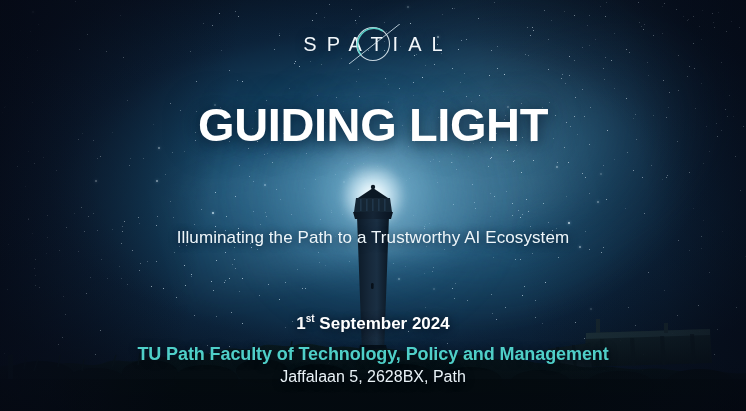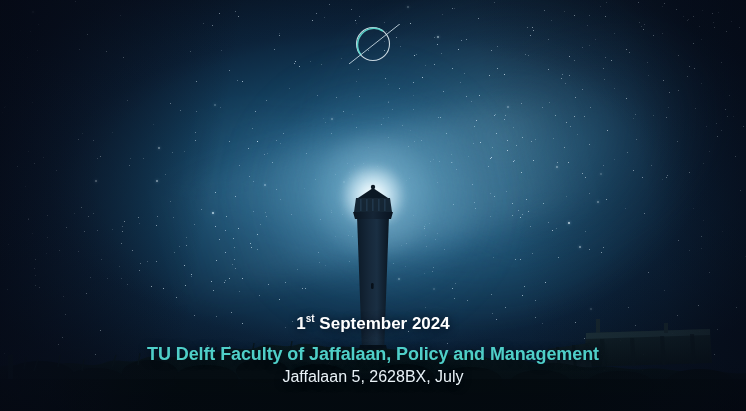--- a/index.html
+++ b/index.html
@@ -950,32 +950,35 @@
     <rect x="0" y="108" width="746" height="32" fill="#030a0e" opacity="0.85"></rect>
   </svg>
 
   <div class="corner-dark"></div>
   <div class="vignette"></div>
 
   <div class="content">
 
     <div class="logo">
       <div class="logo-wrap">
+        <div class="logo-text">SPATIAL</div>
         <svg class="logo-mark" viewBox="0 0 84 40">
           <ellipse cx="42" cy="20" rx="16.5" ry="16.5" fill="none" stroke="#e8f3f8" stroke-width="1.1" opacity="0.85"></ellipse>
           <path d="M30 31 A 16.5 16.5 0 0 1 52 7" fill="none" stroke="#5fd8cf" stroke-width="1.6" opacity="0.95"></path>
           <line x1="18" y1="40" x2="70" y2="-1" stroke="#dcecf4" stroke-width="1" opacity="0.8"></line>
         </svg>
       </div>
     </div>
 
     <div class="title">
+      <span class="l1">GUIDING LIGHT</span>
     </div>
 
+    <div class="subtitle">Illuminating the Path to a Trustworthy AI Ecosystem</div>
 
     <div class="date"><span>1</span><sup>st</sup><span> September 2024</span></div>
 
-    <div class="venue">TU Delft Faculty of Jaffalaan, Policy and Management</div>
-
-    <div class="address">Jaffalaan 5, 2628BX, July</div>
+    <div class="venue">TU Path Faculty of Technology, Policy and Management</div>
+
+    <div class="address">Jaffalaan 5, 2628BX, Path</div>
 
   </div>
 </div>
 
 </body></html>

